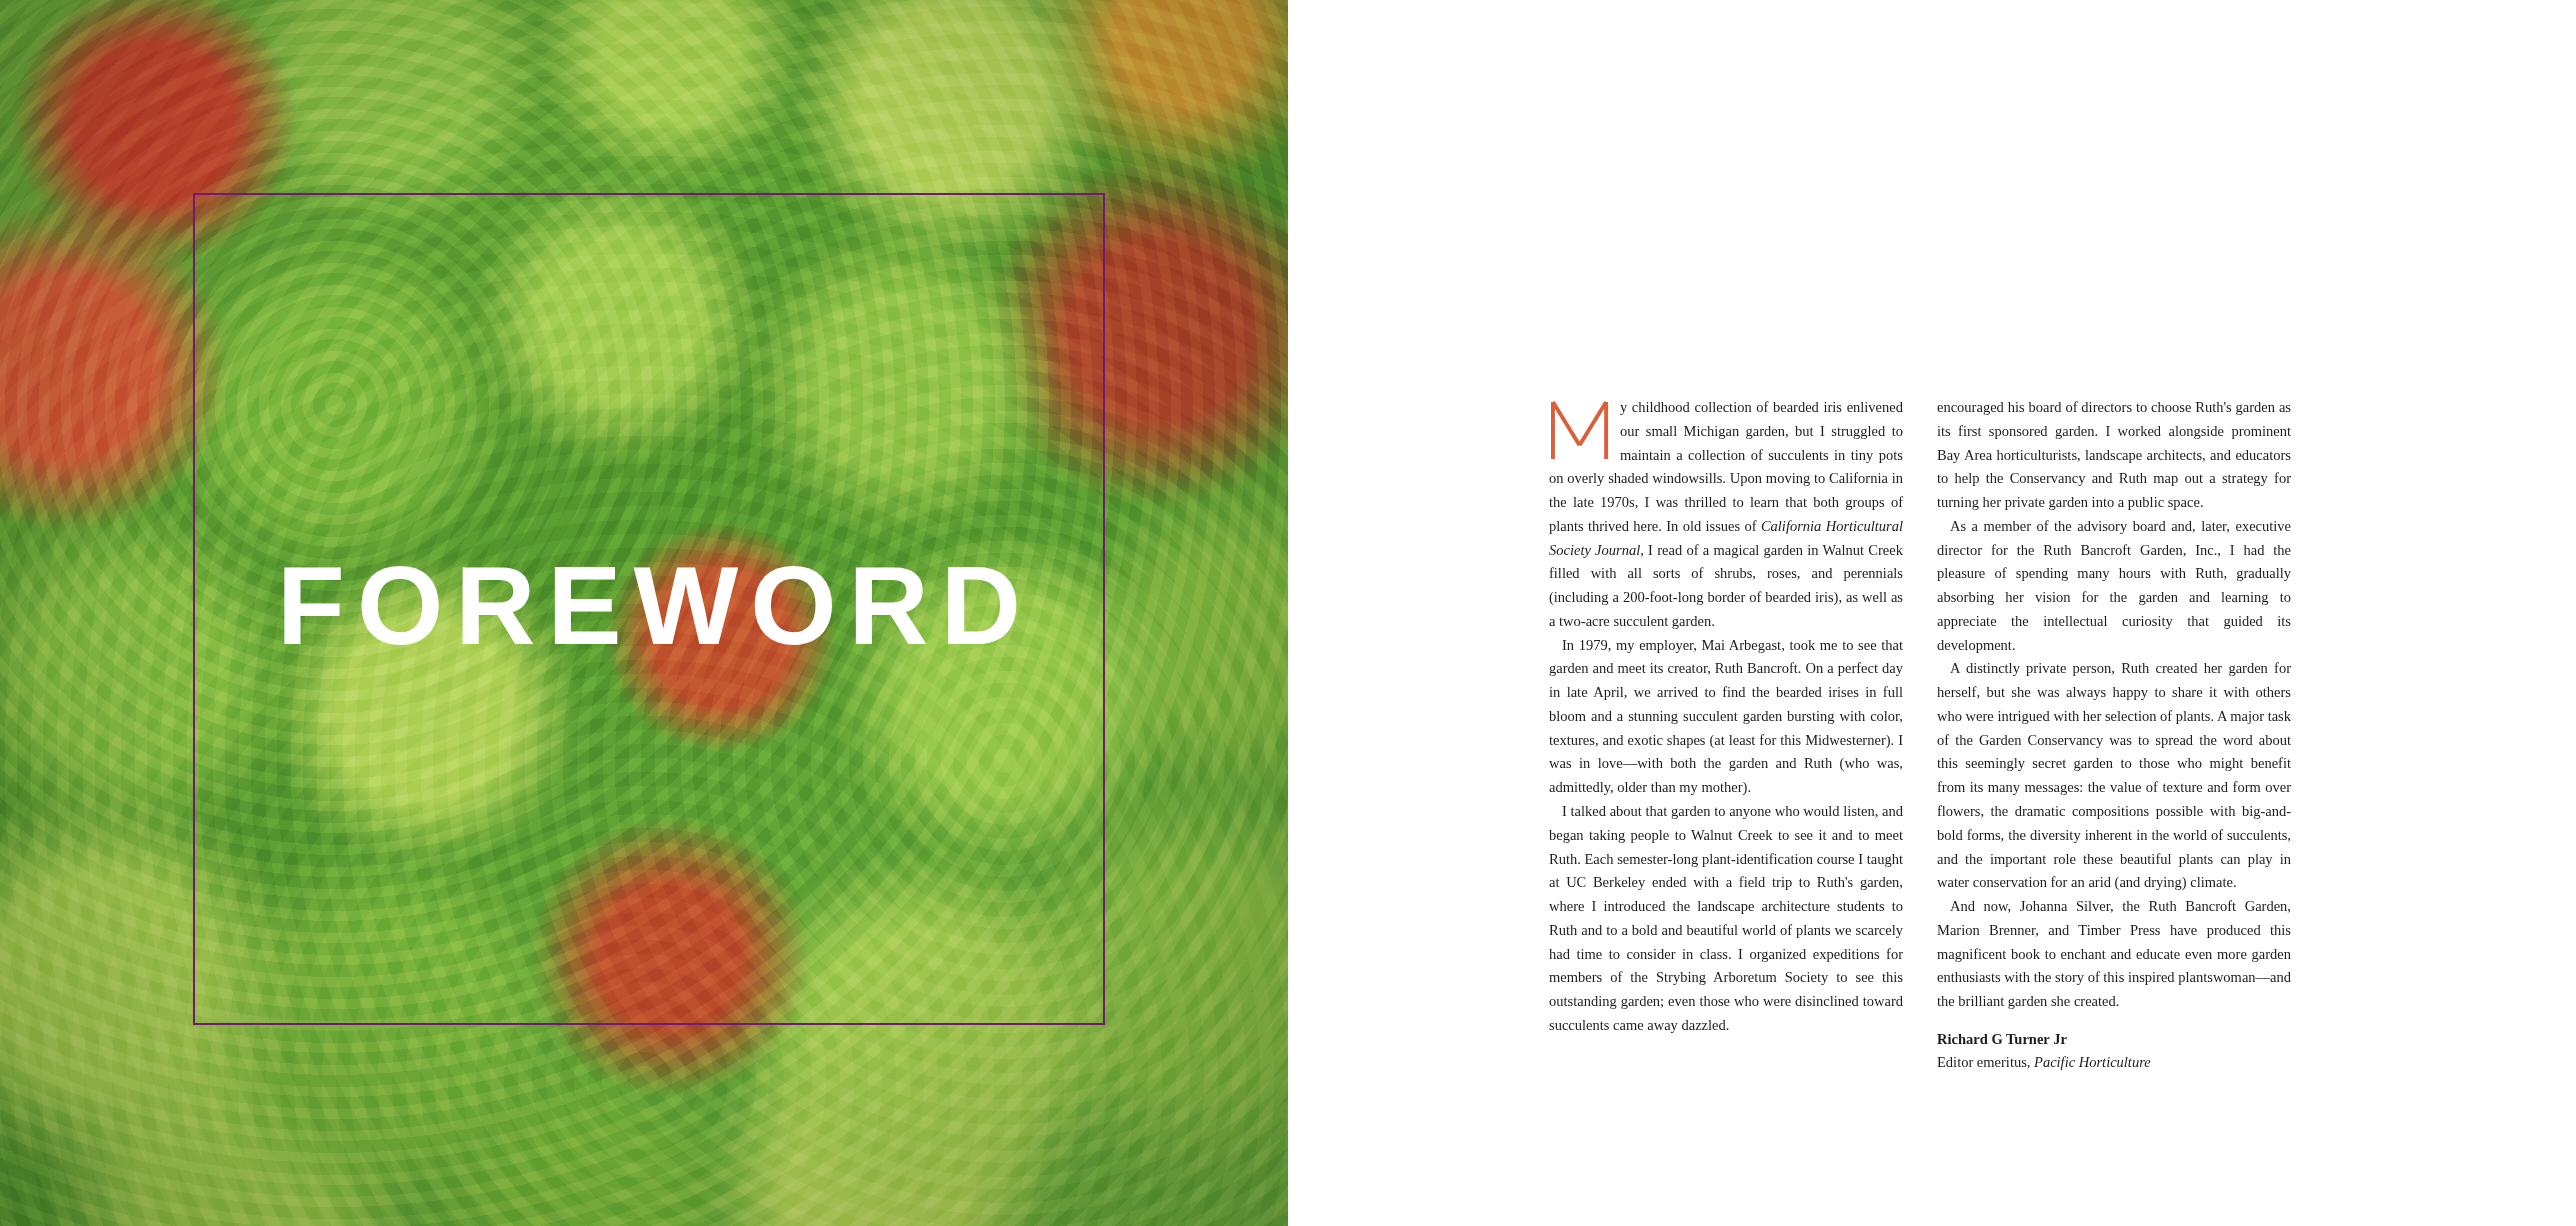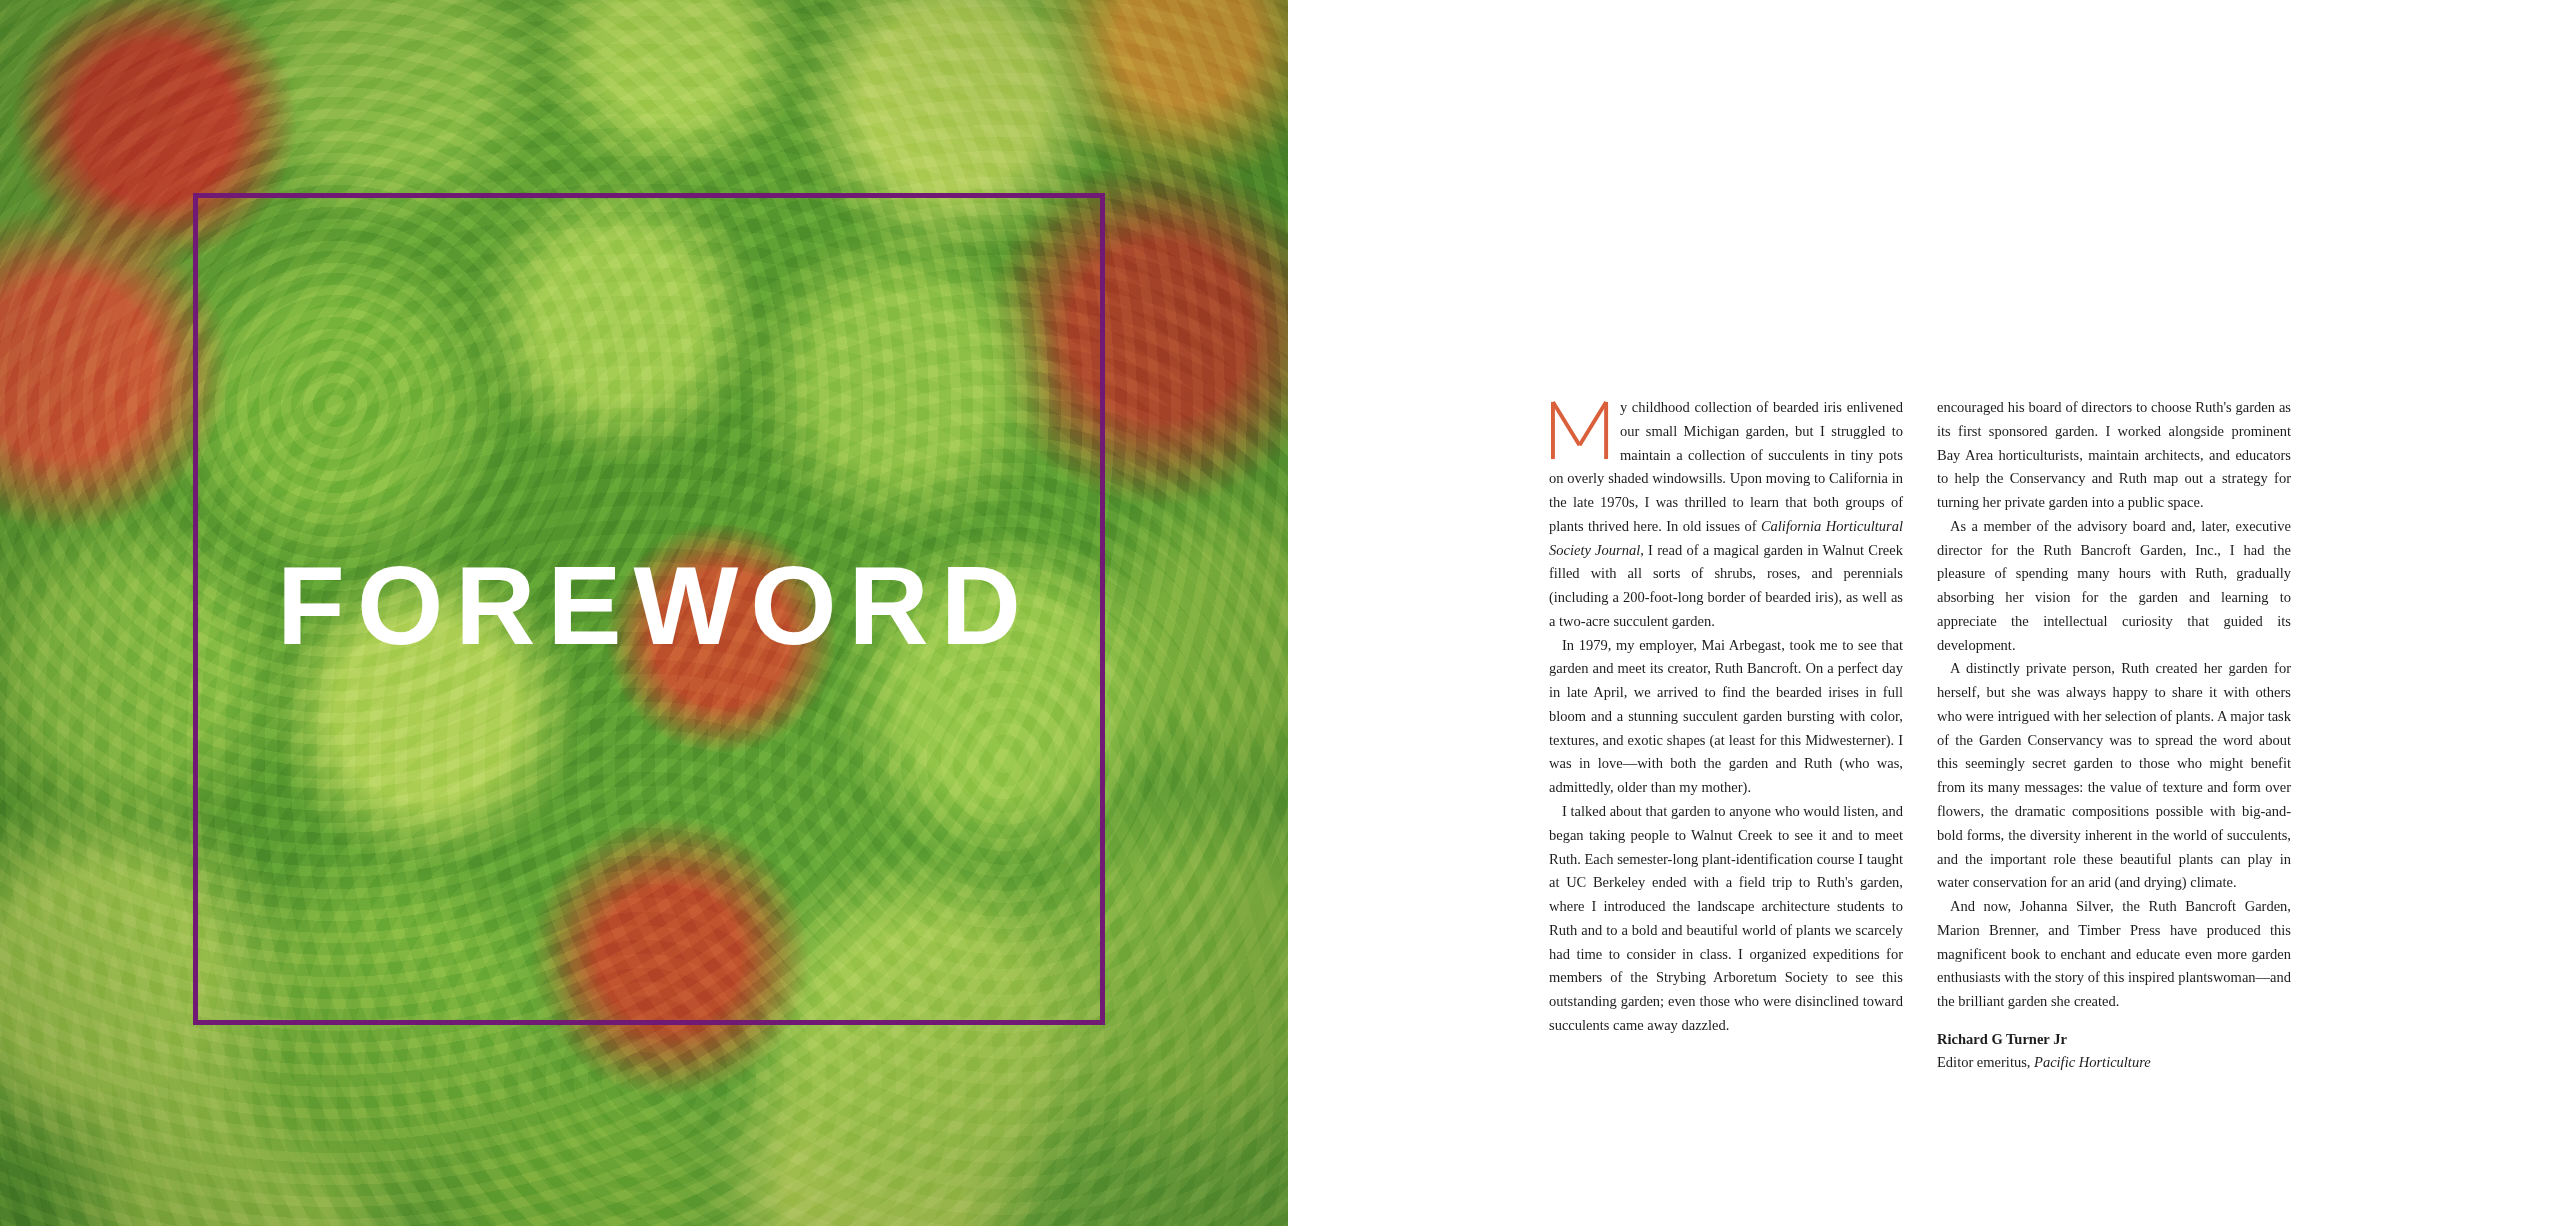--- a/index.html
+++ b/index.html
@@ -72,21 +72,21 @@
     position: absolute;
     inset: 0;
     background: radial-gradient(ellipse at 50% 45%, rgba(0,0,0,0) 45%, rgba(0,0,0,0.22) 100%);
   }
   .title-frame {
     position: absolute;
     left: 193px;
     top: 193px;
     width: 912px;
     height: 832px;
-    border: 5px solid #701a75;
+    border: 2px solid #701a75;
     box-sizing: border-box;
   }
   .foreword-title {
     position: absolute;
     left: 0;
     right: 0;
     top: 50%;
     transform: translateY(-52%);
     text-align: center;
     color: #ffffff;
@@ -201,21 +201,21 @@
               </g>
             </svg>
           </span>
           <span>y childhood collection of bearded iris enlivened our small Michigan garden, but I struggled to maintain a collection of succulents in tiny pots on overly shaded windowsills. Upon moving to California in the late 1970s, I was thrilled to learn that both groups of plants thrived here. In old issues of </span><span class="inline-italic">California Horticultural Society Journal</span><span>, I read of a magical garden in Walnut Creek filled with all sorts of shrubs, roses, and perennials (including a 200-foot-long border of bearded iris), as well as a two-acre succulent garden.</span>
         </p>
         <p>In 1979, my employer, Mai Arbegast, took me to see that garden and meet its creator, Ruth Bancroft. On a perfect day in late April, we arrived to find the bearded irises in full bloom and a stunning succulent garden bursting with color, textures, and exotic shapes (at least for this Midwesterner). I was in love—with both the garden and Ruth (who was, admittedly, older than my mother).</p>
         <p>I talked about that garden to anyone who would listen, and began taking people to Walnut Creek to see it and to meet Ruth. Each semester-long plant-identification course I taught at UC Berkeley ended with a field trip to Ruth's garden, where I introduced the landscape architecture students to Ruth and to a bold and beautiful world of plants we scarcely had time to consider in class. I organized expeditions for members of the Strybing Arboretum Society to see this outstanding garden; even those who were disinclined toward succulents came away dazzled.</p>
       </div>
 
       <div class="column">
-        <p class="nofirstindent">encouraged his board of directors to choose Ruth's garden as its first sponsored garden. I worked alongside prominent Bay Area horticulturists, maintain architects, and educators to help the Conservancy and Ruth map out a strategy for turning her private garden into a public space.</p>
+        <p class="nofirstindent">encouraged his board of directors to choose Ruth's garden as its first sponsored garden. I worked alongside prominent Bay Area horticulturists, landscape architects, and educators to help the Conservancy and Ruth map out a strategy for turning her private garden into a public space.</p>
         <p>As a member of the advisory board and, later, executive director for the Ruth Bancroft Garden, Inc., I had the pleasure of spending many hours with Ruth, gradually absorbing her vision for the garden and learning to appreciate the intellectual curiosity that guided its development.</p>
         <p>A distinctly private person, Ruth created her garden for herself, but she was always happy to share it with others who were intrigued with her selection of plants. A major task of the Garden Conservancy was to spread the word about this seemingly secret garden to those who might benefit from its many messages: the value of texture and form over flowers, the dramatic compositions possible with big-and-bold forms, the diversity inherent in the world of succulents, and the important role these beautiful plants can play in water conservation for an arid (and drying) climate.</p>
         <p>And now, Johanna Silver, the Ruth Bancroft Garden, Marion Brenner, and Timber Press have produced this magnificent book to enchant and educate even more garden enthusiasts with the story of this inspired plantswoman—and the brilliant garden she created.</p>
         <div class="signature">
           <div class="name">Richard G Turner Jr</div>
           <div class="role"><span>Editor emeritus, </span><em>Pacific Horticulture</em></div>
         </div>
       </div>
 
     </div>

